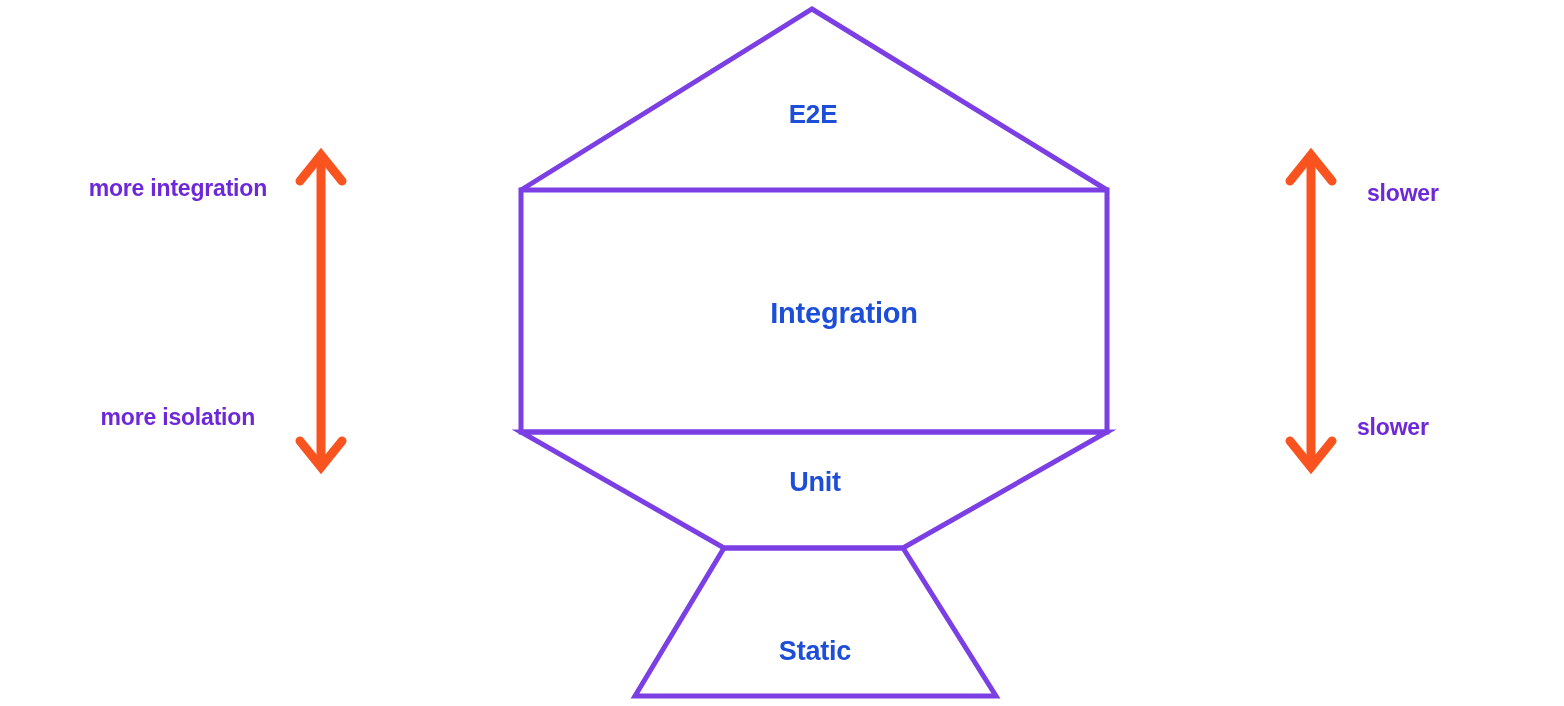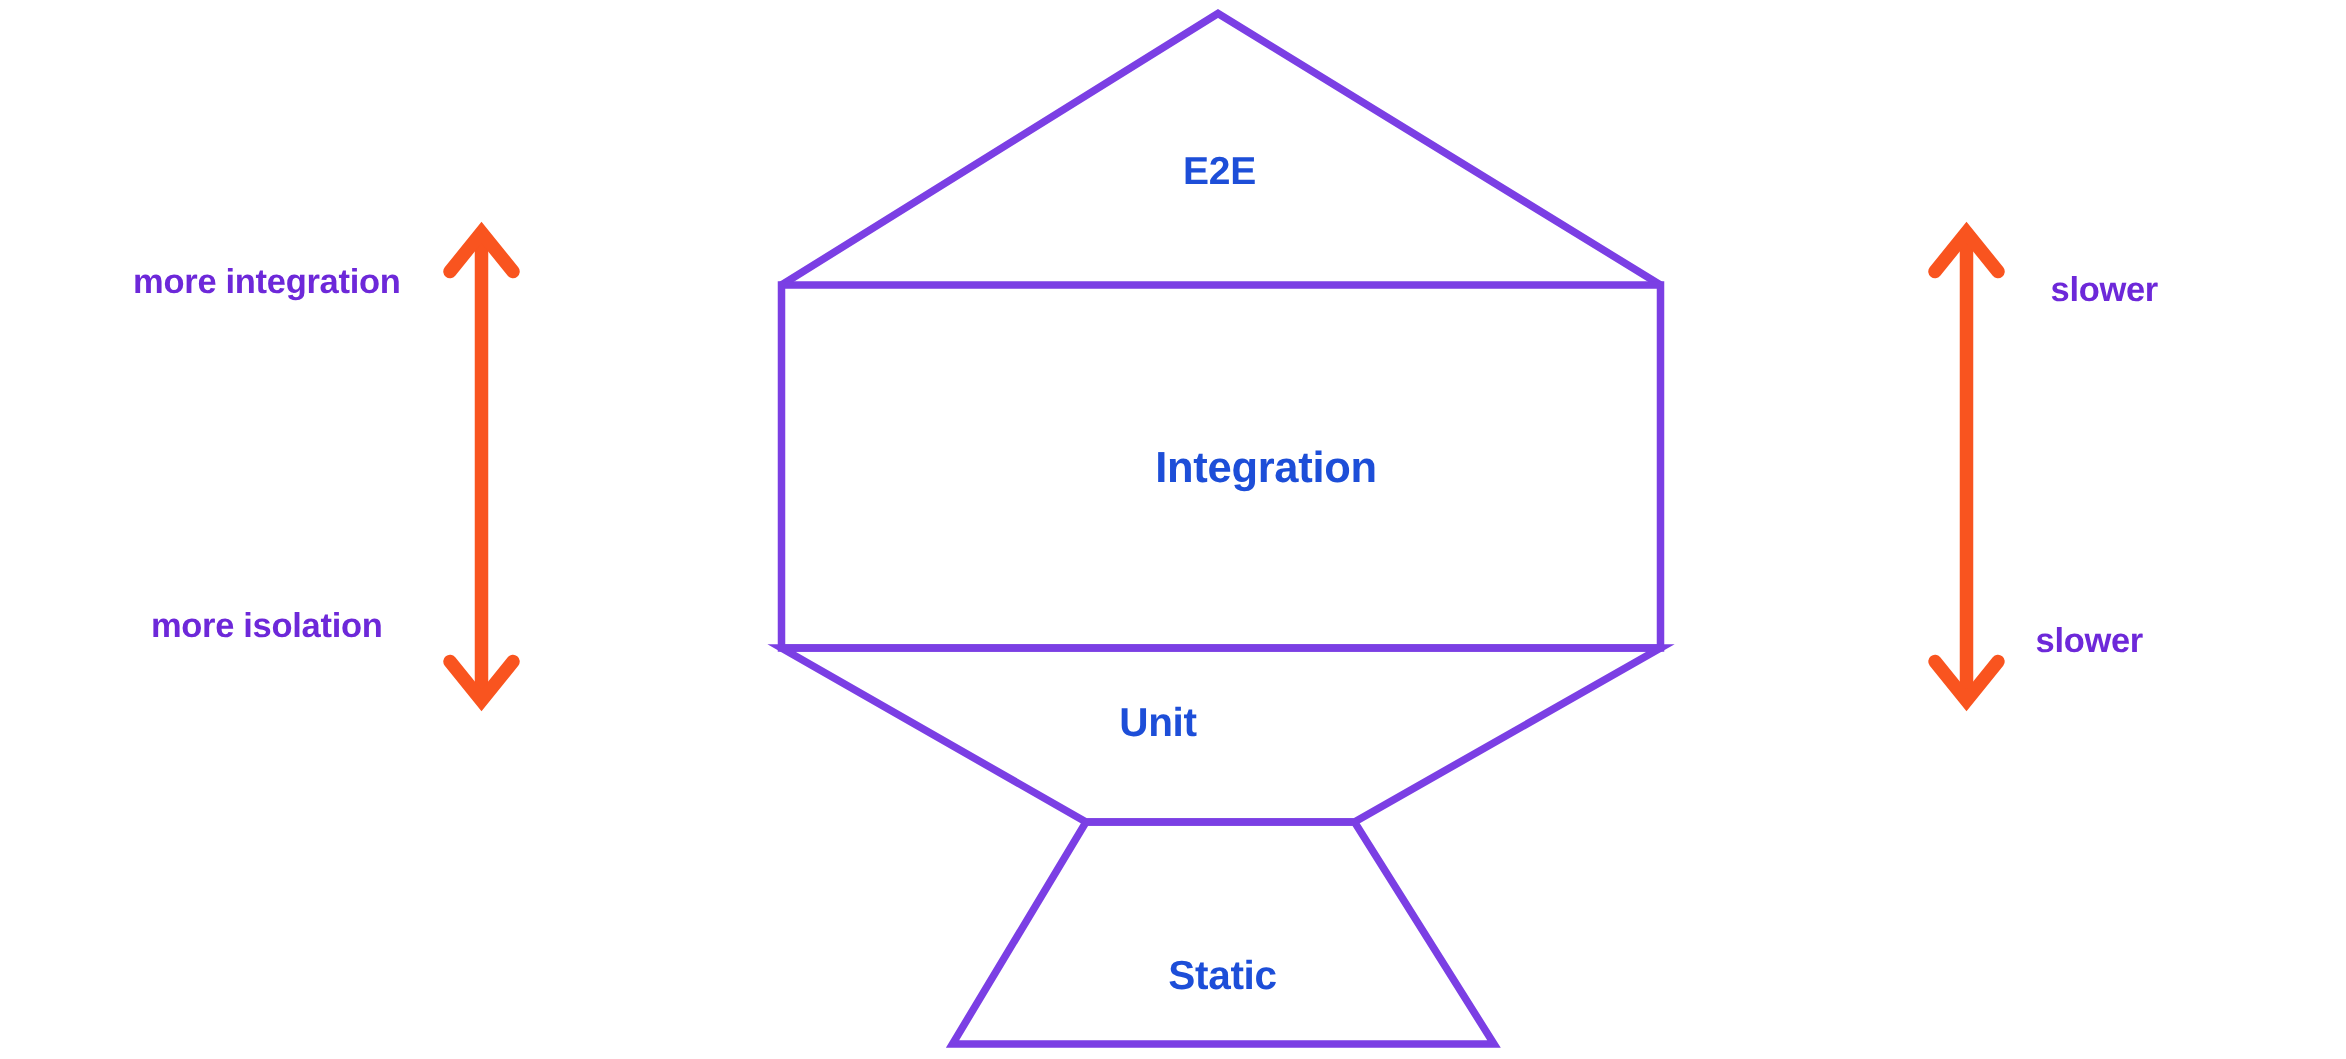--- a/index.html
+++ b/index.html
@@ -46,21 +46,21 @@
     letter-spacing: -0.2px;
   }
   .axis-label.right-side {
     transform: translateY(-50%);
   }
   .axis-label.left-side {
     transform: translate(-100%, -50%);
   }
   #label-e2e       { left: 813px; top: 114px; font-size: 26px; }
   #label-integration { left: 812px; top: 313px; font-size: 29px; margin-left: 32px; }
-  #label-unit      { left: 772px; top: 482px; font-size: 27px; }
+  #label-unit      { left: 815px; top: 482px; font-size: 27px; }
   #label-static    { left: 815px; top: 651px; font-size: 27px; }
 
   #label-more-integration { left: 267px; top: 188px; }
   #label-more-isolation   { left: 255px; top: 417px; }
   #label-slower           { left: 1357px; top: 193px; margin-left: 10px; }
   #label-faster           { left: 1357px; top: 427px; }
 </style>
 </head>
 <body>
 

